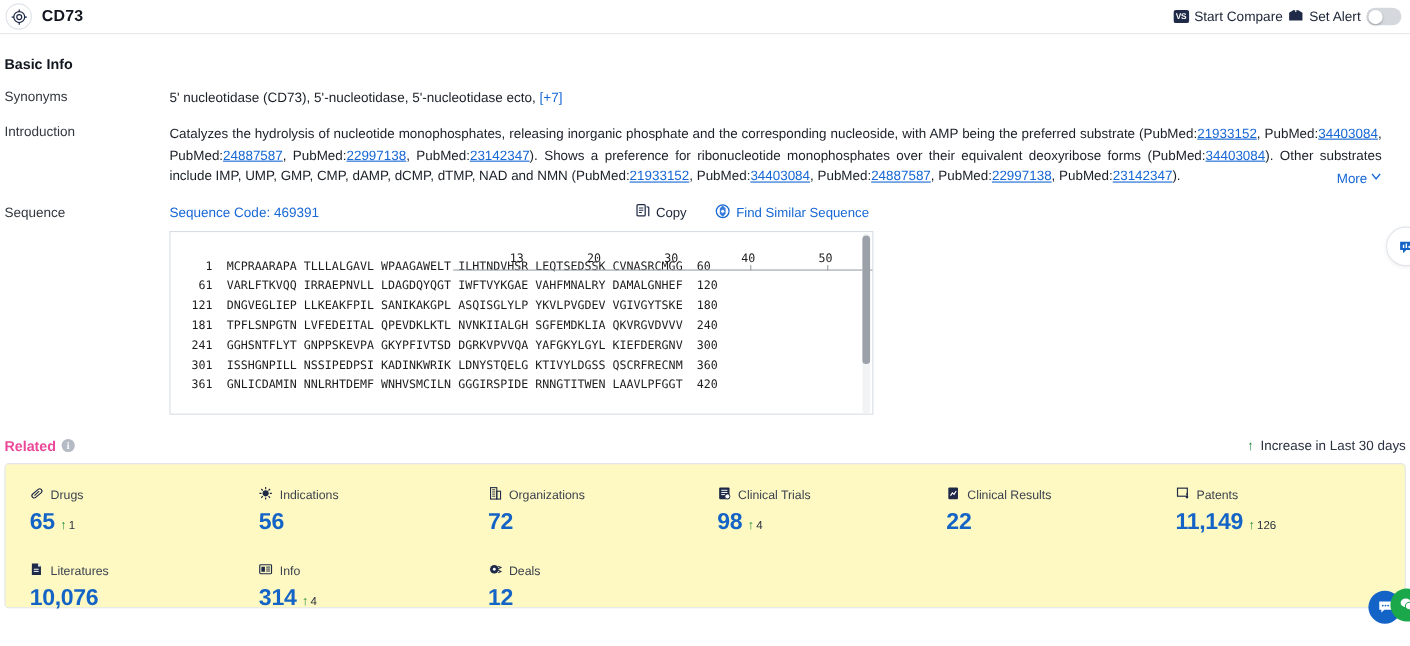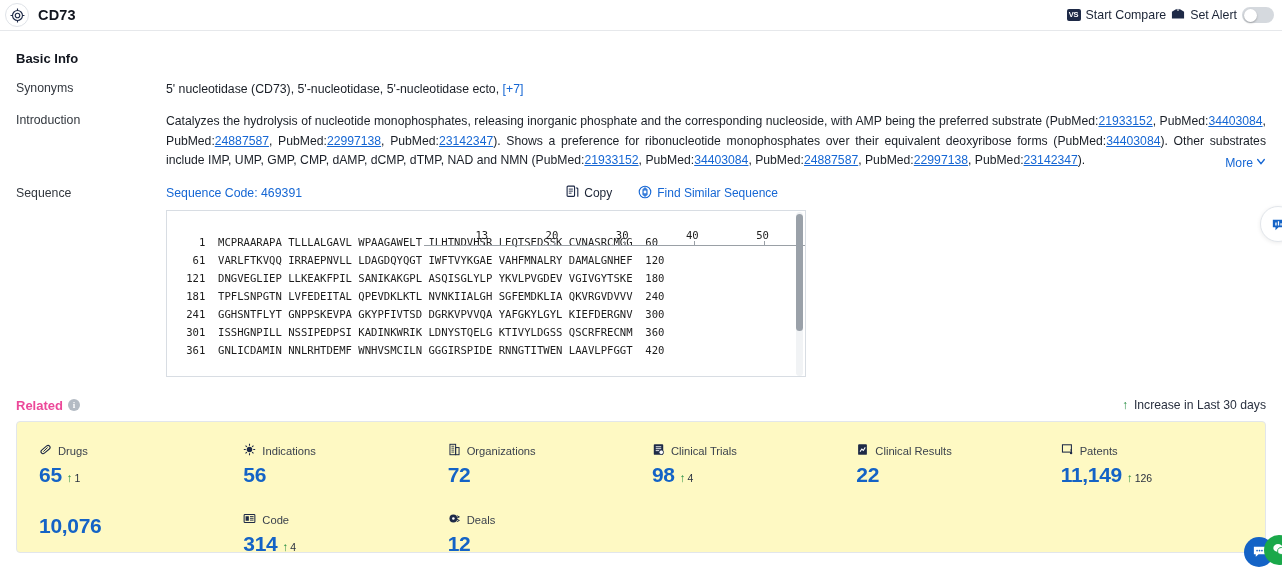--- a/index.html
+++ b/index.html
@@ -45,21 +45,21 @@
     width: 32px; height: 16px; border-radius: 9px;
     background: #d5d9de; position: relative; cursor: pointer; flex: none;
   }
   .toggle .knob {
     position: absolute; top: 1.5px; left: 2px;
     width: 13px; height: 13px; border-radius: 50%;
     background: #fff; box-shadow: 0 1px 2px rgba(0,0,0,.28);
   }
 
   
-  .content { padding: 0 16px; position: relative; }
+  .content { padding: 0 4px; position: relative; }
 
   .section-title {
     font-size: 13px; font-weight: bold; color: #12161f;
     margin: 20px 0 0 0; padding-left: 0px;
   }
 
   .row { display: flex; margin-top: 14px; }
   .row-label {
     width: 150px; flex: none;
     font-size: 12.3px; color: #33383f; padding-top: 1px;
@@ -400,32 +400,40 @@
           </div>
           <div class="stat-val">
             <span class="stat-num">11,149</span>
             <span class="delta">
               <span class="delta-arrow">↑</span>
               <span class="delta-num">126</span>
             </span>
           </div>
         </div>
         <div class="stat">
+          <div class="stat-top">
+            <span><svg width="13" height="13" viewBox="0 0 16 16">
+                <path d="M2.4 1.6h7l3.2 3.2v9.6H2.4Z" fill="#1e2a47"></path>
+                <path d="M9.4 1.6v3.2h3.2" fill="#fff"></path>
+                <path d="M4.6 8h5.4M4.6 10.4h5.4" stroke="#fff" stroke-width="1.1"></path>
+              </svg></span>
+            <span class="stat-label">Literatures</span>
+          </div>
           <div class="stat-val">
             <span class="stat-num">10,076</span>
           </div>
         </div>
         <div class="stat">
           <div class="stat-top">
             <span><svg width="13" height="13" viewBox="0 0 16 16">
                 <rect x="1.4" y="3" width="13.2" height="10" rx="1" fill="none" stroke="#1e2a47" stroke-width="1.3"></rect>
                 <rect x="3.2" y="5.2" width="4" height="5.6" fill="#1e2a47"></rect>
                 <path d="M8.6 5.6h4.4M8.6 7.8h4.4M8.6 10h4.4" stroke="#1e2a47" stroke-width="1.1"></path>
               </svg></span>
-            <span class="stat-label">Code</span>
+            <span class="stat-label">Info</span>
           </div>
           <div class="stat-val">
             <span class="stat-num">314</span>
             <span class="delta">
               <span class="delta-arrow">↑</span>
               <span class="delta-num">4</span>
             </span>
           </div>
         </div>
         <div class="stat">

